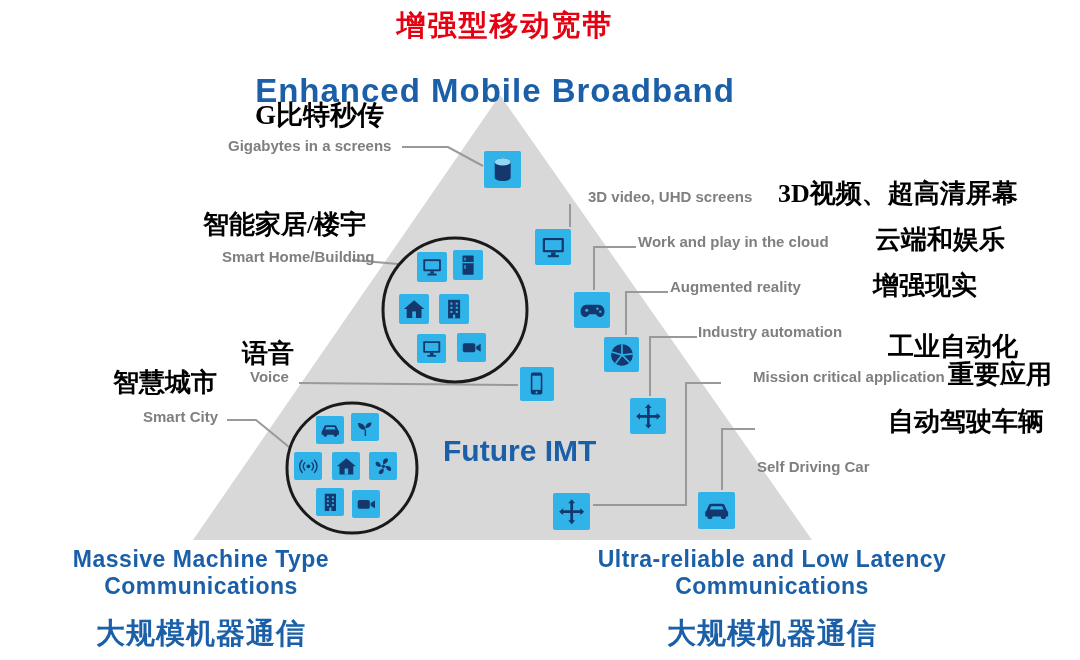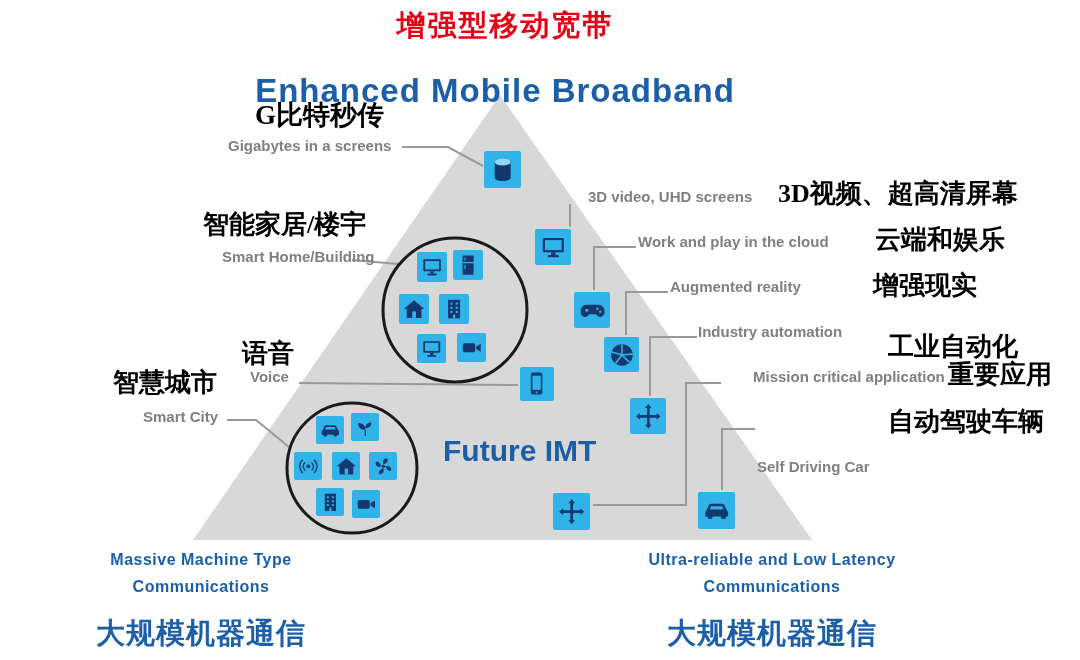--- a/index.html
+++ b/index.html
@@ -15,21 +15,21 @@
     font-weight:bold;color:#000;font-size:26px;line-height:1.15;
   }
   .en-gray{
     position:absolute;white-space:nowrap;
     font-weight:bold;color:var(--label-gray,#7f7f7f);font-size:15px;line-height:1.1;
   }
   .blue{color:var(--accent-blue,#1a5fa8);font-weight:bold;}
   .red{color:var(--accent-red,#e60012);font-weight:bold;}
   .centered{transform:translateX(-50%);}
   .corner{position:absolute;text-align:center;}
-  .corner .en-line{font-size:16px;line-height:27px;letter-spacing:.5px;}
+  .corner .en-line{font-size:23px;line-height:27px;letter-spacing:.5px;}
   .corner .zh-line{font-size:29px;line-height:34px;margin-top:16px;letter-spacing:1px;}
   .ic{
     position:absolute;background:var(--icon-bg,#2fb3e8);color:var(--icon-glyph,#14386e);
     display:flex;align-items:center;justify-content:center;border-radius:2px;
   }
   .ic svg{width:74%;height:74%;fill:currentColor;display:block;}
 </style>
 </head>
 <body>
 

